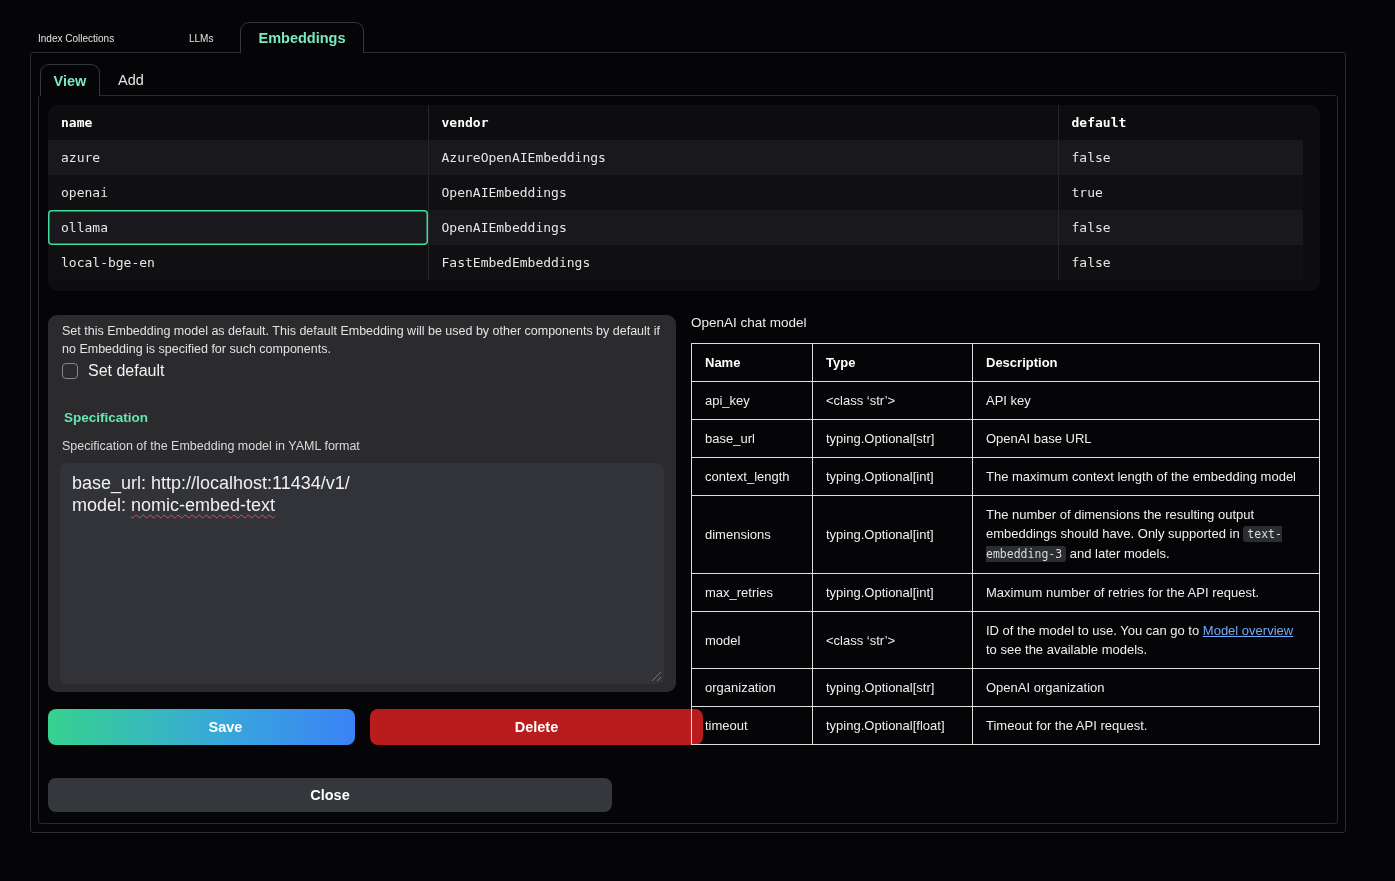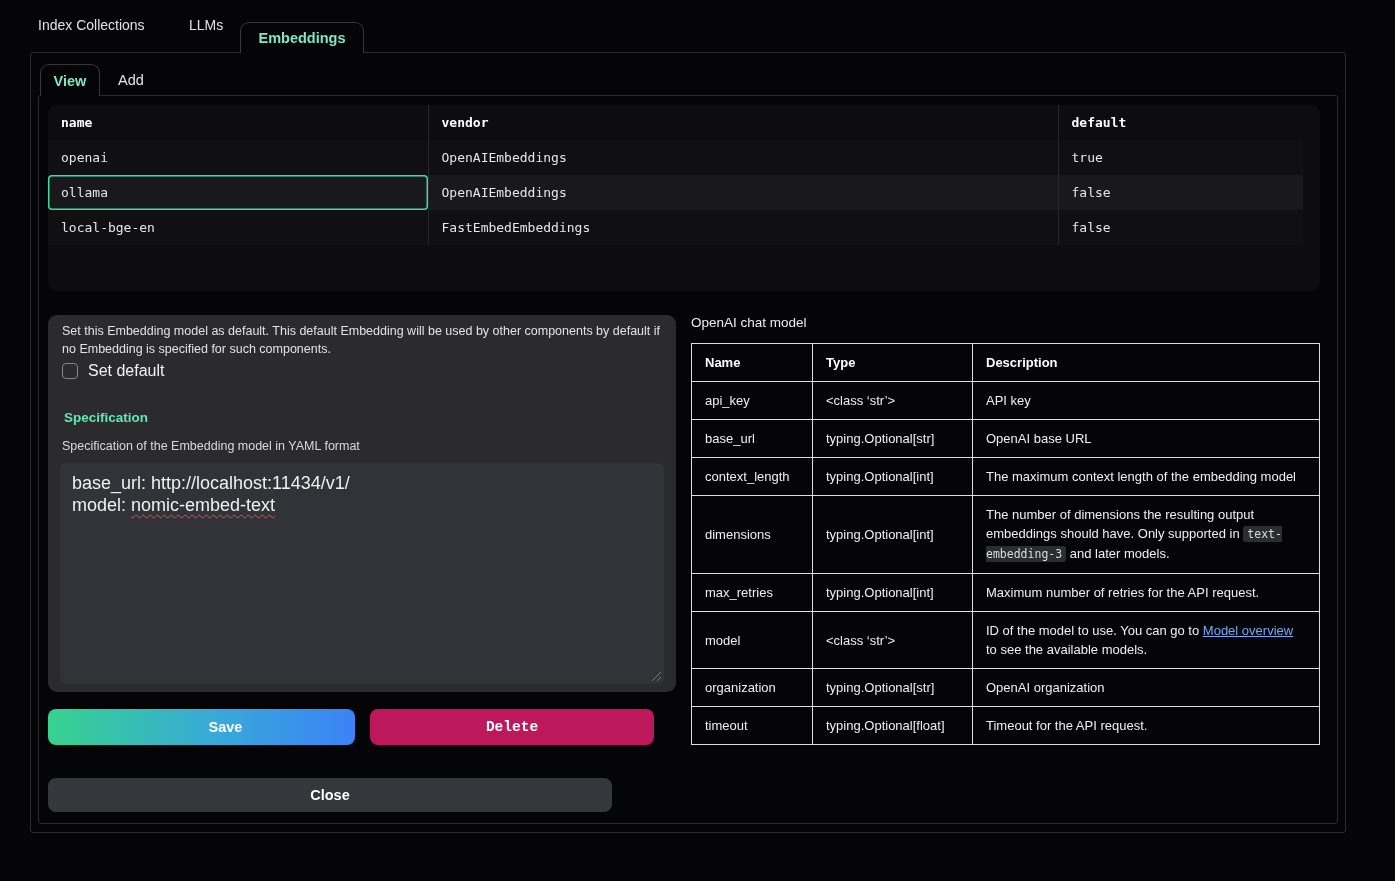--- a/index.html
+++ b/index.html
@@ -1,21 +1,21 @@
 <!DOCTYPE html>
 <html><head>
 <meta charset="utf-8">
 <style>
   * { margin:0; padding:0; box-sizing:border-box; }
   html,body { width:1395px; height:881px; background:#050507; overflow:hidden;
               font-family:"Liberation Sans", sans-serif; color:#e8e8e8; }
 
   
-  .toptab-label { position:absolute; top:10px; height:31px; line-height:31px;
-                  font-size:14px; color:#e3e3e3; cursor:pointer; }
+  .toptab-label { position:absolute; top:23px; height:31px; line-height:31px;
+                  font-size:10px; color:#e3e3e3; cursor:pointer; }
   .tab-box { position:absolute; display:flex; align-items:center; justify-content:center;
              background:#050507; border:1px solid #34373c; border-bottom:none;
              border-radius:9px 9px 0 0; z-index:3; cursor:pointer; }
   .tab-box.active-mint { color:#7ce9c3; font-weight:700; }
 
   .outer-panel { position:absolute; left:30px; top:52px; width:1316px; height:781px;
                  border:1px solid #2c2e32; border-radius:3px; }
   .inner-panel { position:absolute; left:38px; top:95px; width:1300px; height:729px;
                  border:1px solid #292b2f; border-radius:3px; }
   .subtab-label { position:absolute; top:64px; height:32px; line-height:32px;
@@ -57,21 +57,21 @@
                    linear-gradient(135deg, transparent 0 55%, #8a8a8a 55% 62%,
                      transparent 62% 78%, #8a8a8a 78% 85%, transparent 85%);
                  opacity:.8; }
 
   
   .btn { position:absolute; display:flex; align-items:center; justify-content:center;
          border-radius:8px; font-size:14.5px; font-weight:700; color:#ffffff;
          cursor:pointer; border:none; }
   .btn-save   { left:48px;  top:709px; width:307px; height:36px;
                 background:linear-gradient(90deg,#36d28e 0%,#38a9d9 55%,#3b82f6 100%);padding-left:48px; }
-  .btn-delete { left:370px; top:709px; width:284px; height:36px; background:#be185d;font-family:Liberation Mono, monospace; }
+  .btn-delete { left:370px; top:709px; width:333px; height:36px; background:#b91c1c; }
   .btn-close  { left:48px;  top:778px; width:564px; height:34px; background:#34373c; }
 
   
   .model-title { position:absolute; left:691px; top:315px; font-size:13.5px; color:#ededed; }
   table.model { position:absolute; left:691px; top:343px; width:628px;
                 border-collapse:collapse; table-layout:fixed; font-size:13px; }
   table.model th, table.model td { border:1px solid #dedede; text-align:left;
                 vertical-align:middle; padding:9px 13px; line-height:19px; }
   table.model th { font-weight:700; color:#ffffff; height:35px; }
   table.model td { color:#efefef; }
@@ -105,20 +105,25 @@
         <col style="width:245px">
       </colgroup>
     <thead>
       <tr>
         <th class="c1">name</th>
         <th class="c2">vendor</th>
         <th class="c3">default</th>
       </tr>
     </thead>
     <tbody id="emb-rows">
+        <tr class="stripe-a">
+          <td class="c1">azure</td>
+          <td class="c2">AzureOpenAIEmbeddings</td>
+          <td class="c3">false</td>
+        </tr>
         <tr class="stripe-b">
           <td class="c1">openai</td>
           <td class="c2">OpenAIEmbeddings</td>
           <td class="c3">true</td>
         </tr>
         <tr class="stripe-a">
           <td class="c1 sel">ollama</td>
           <td class="c2">OpenAIEmbeddings</td>
           <td class="c3">false</td>
         </tr>

